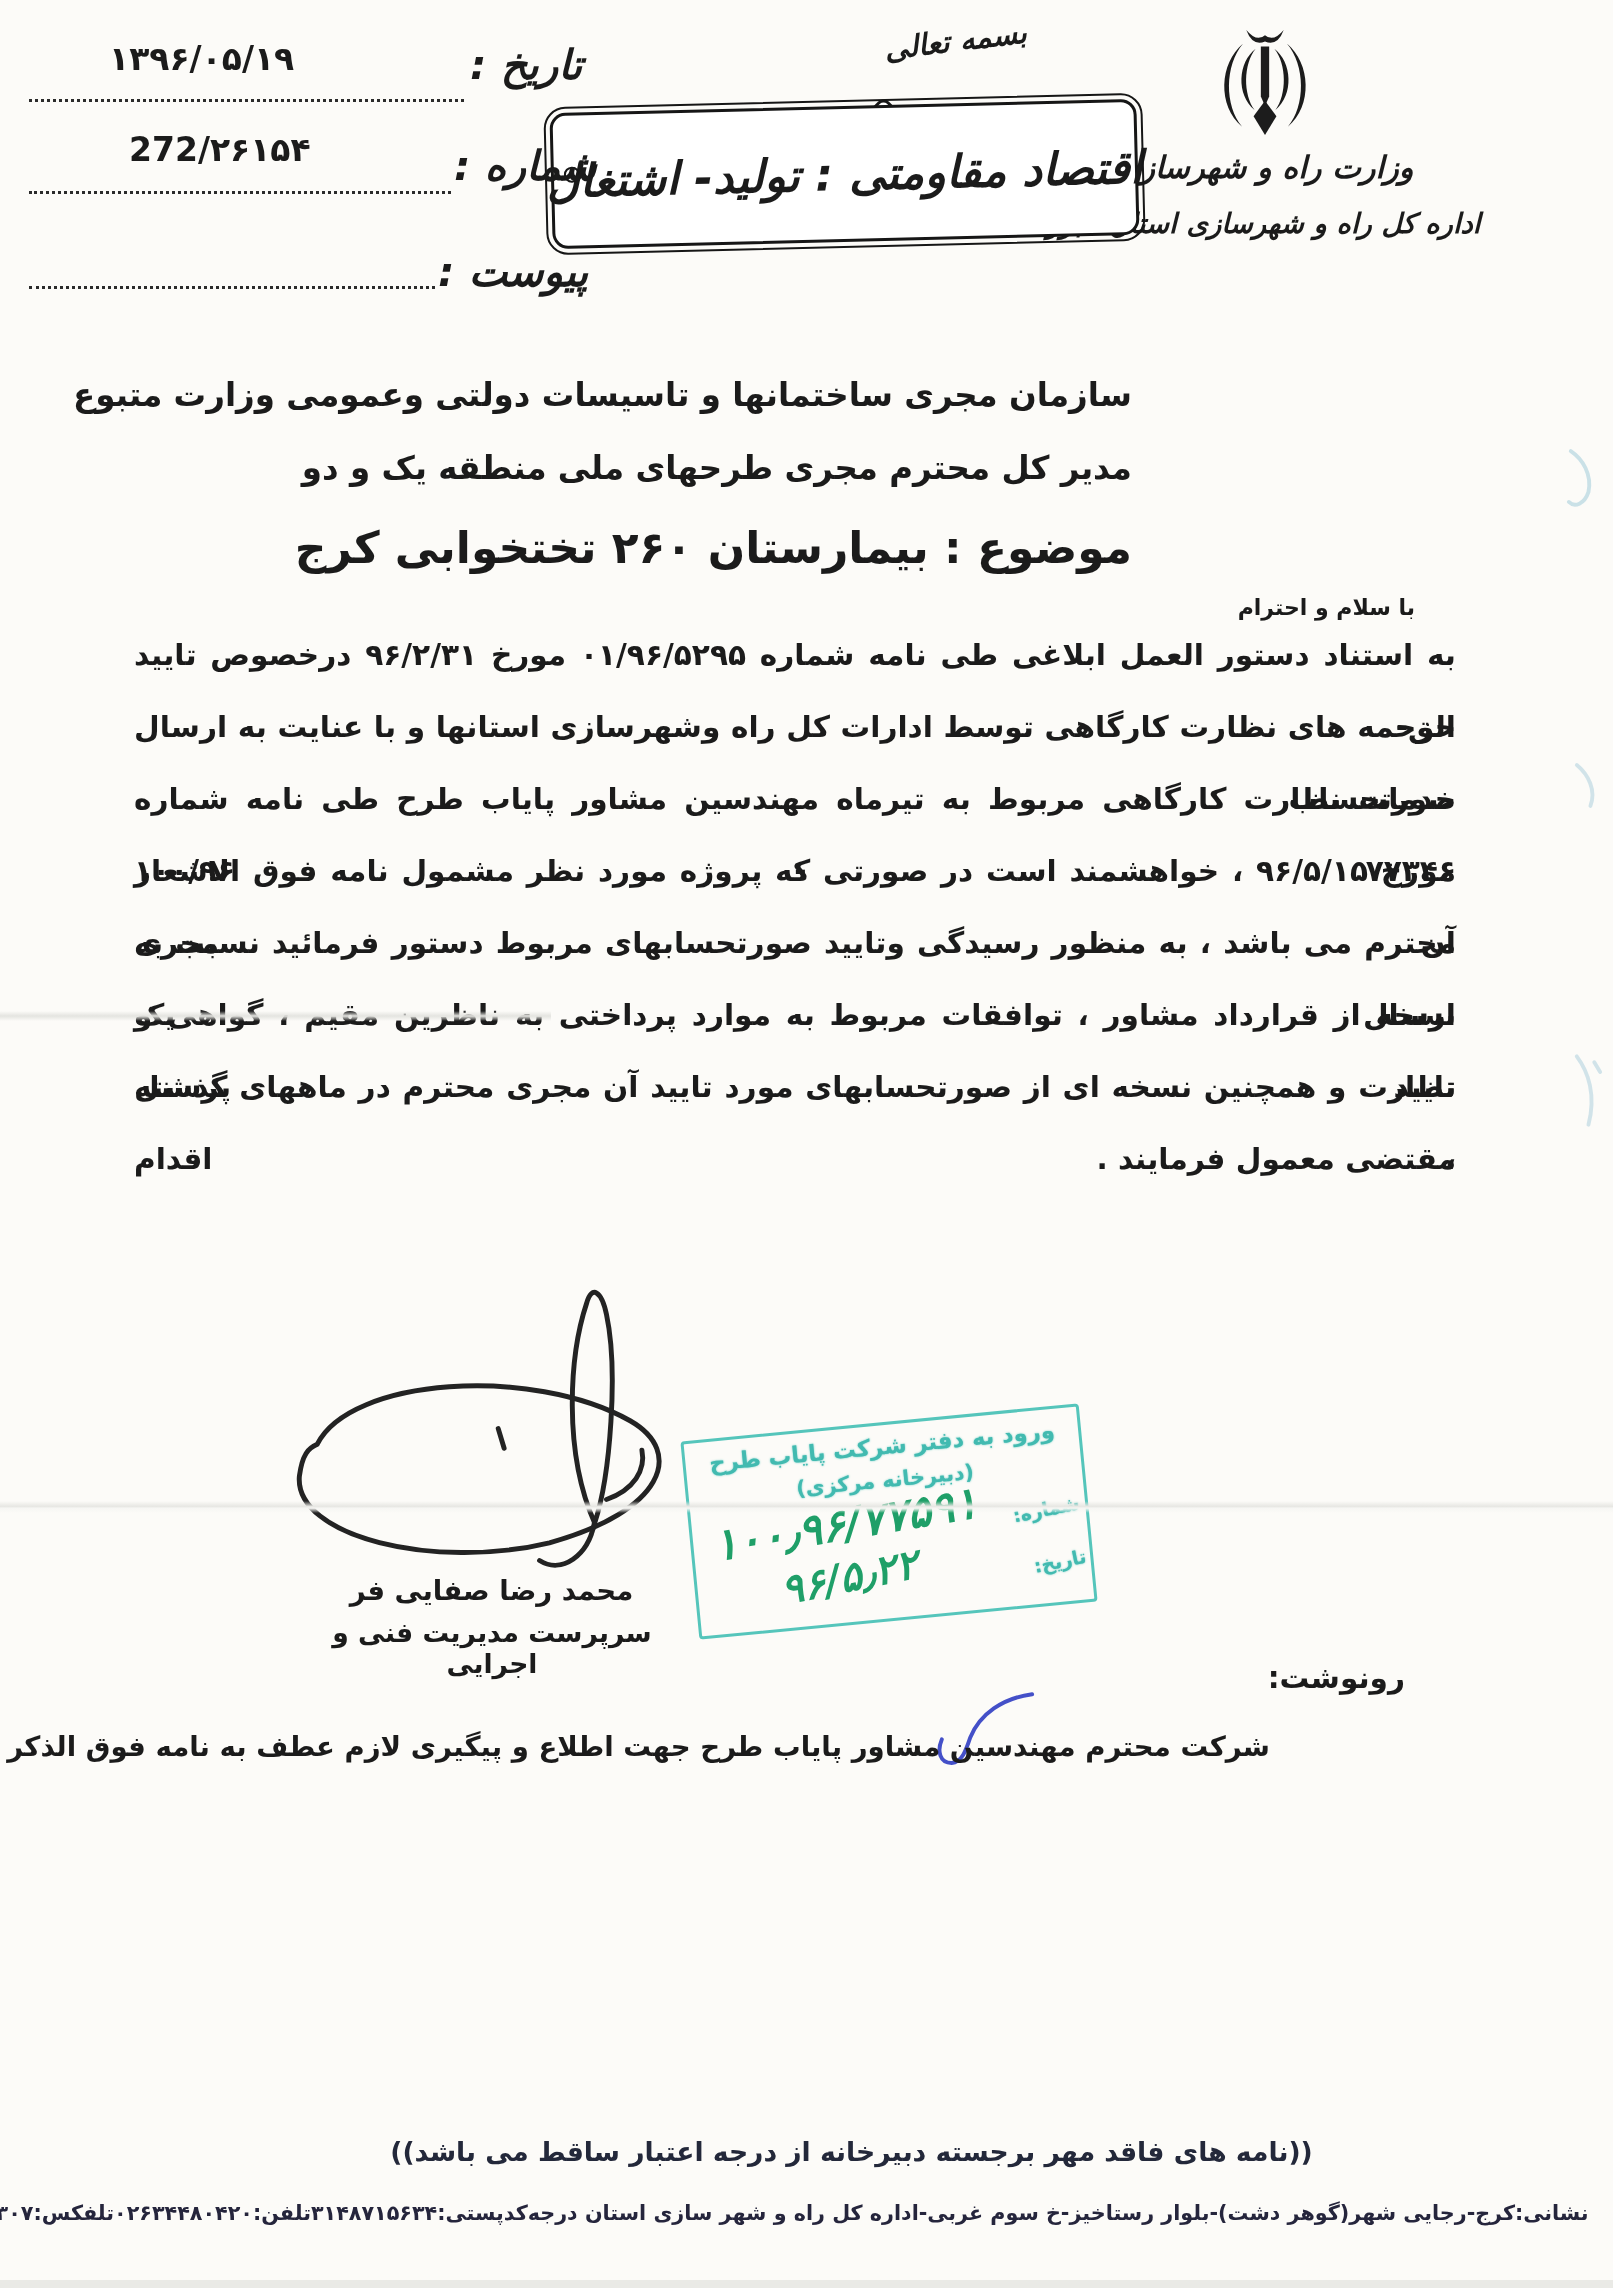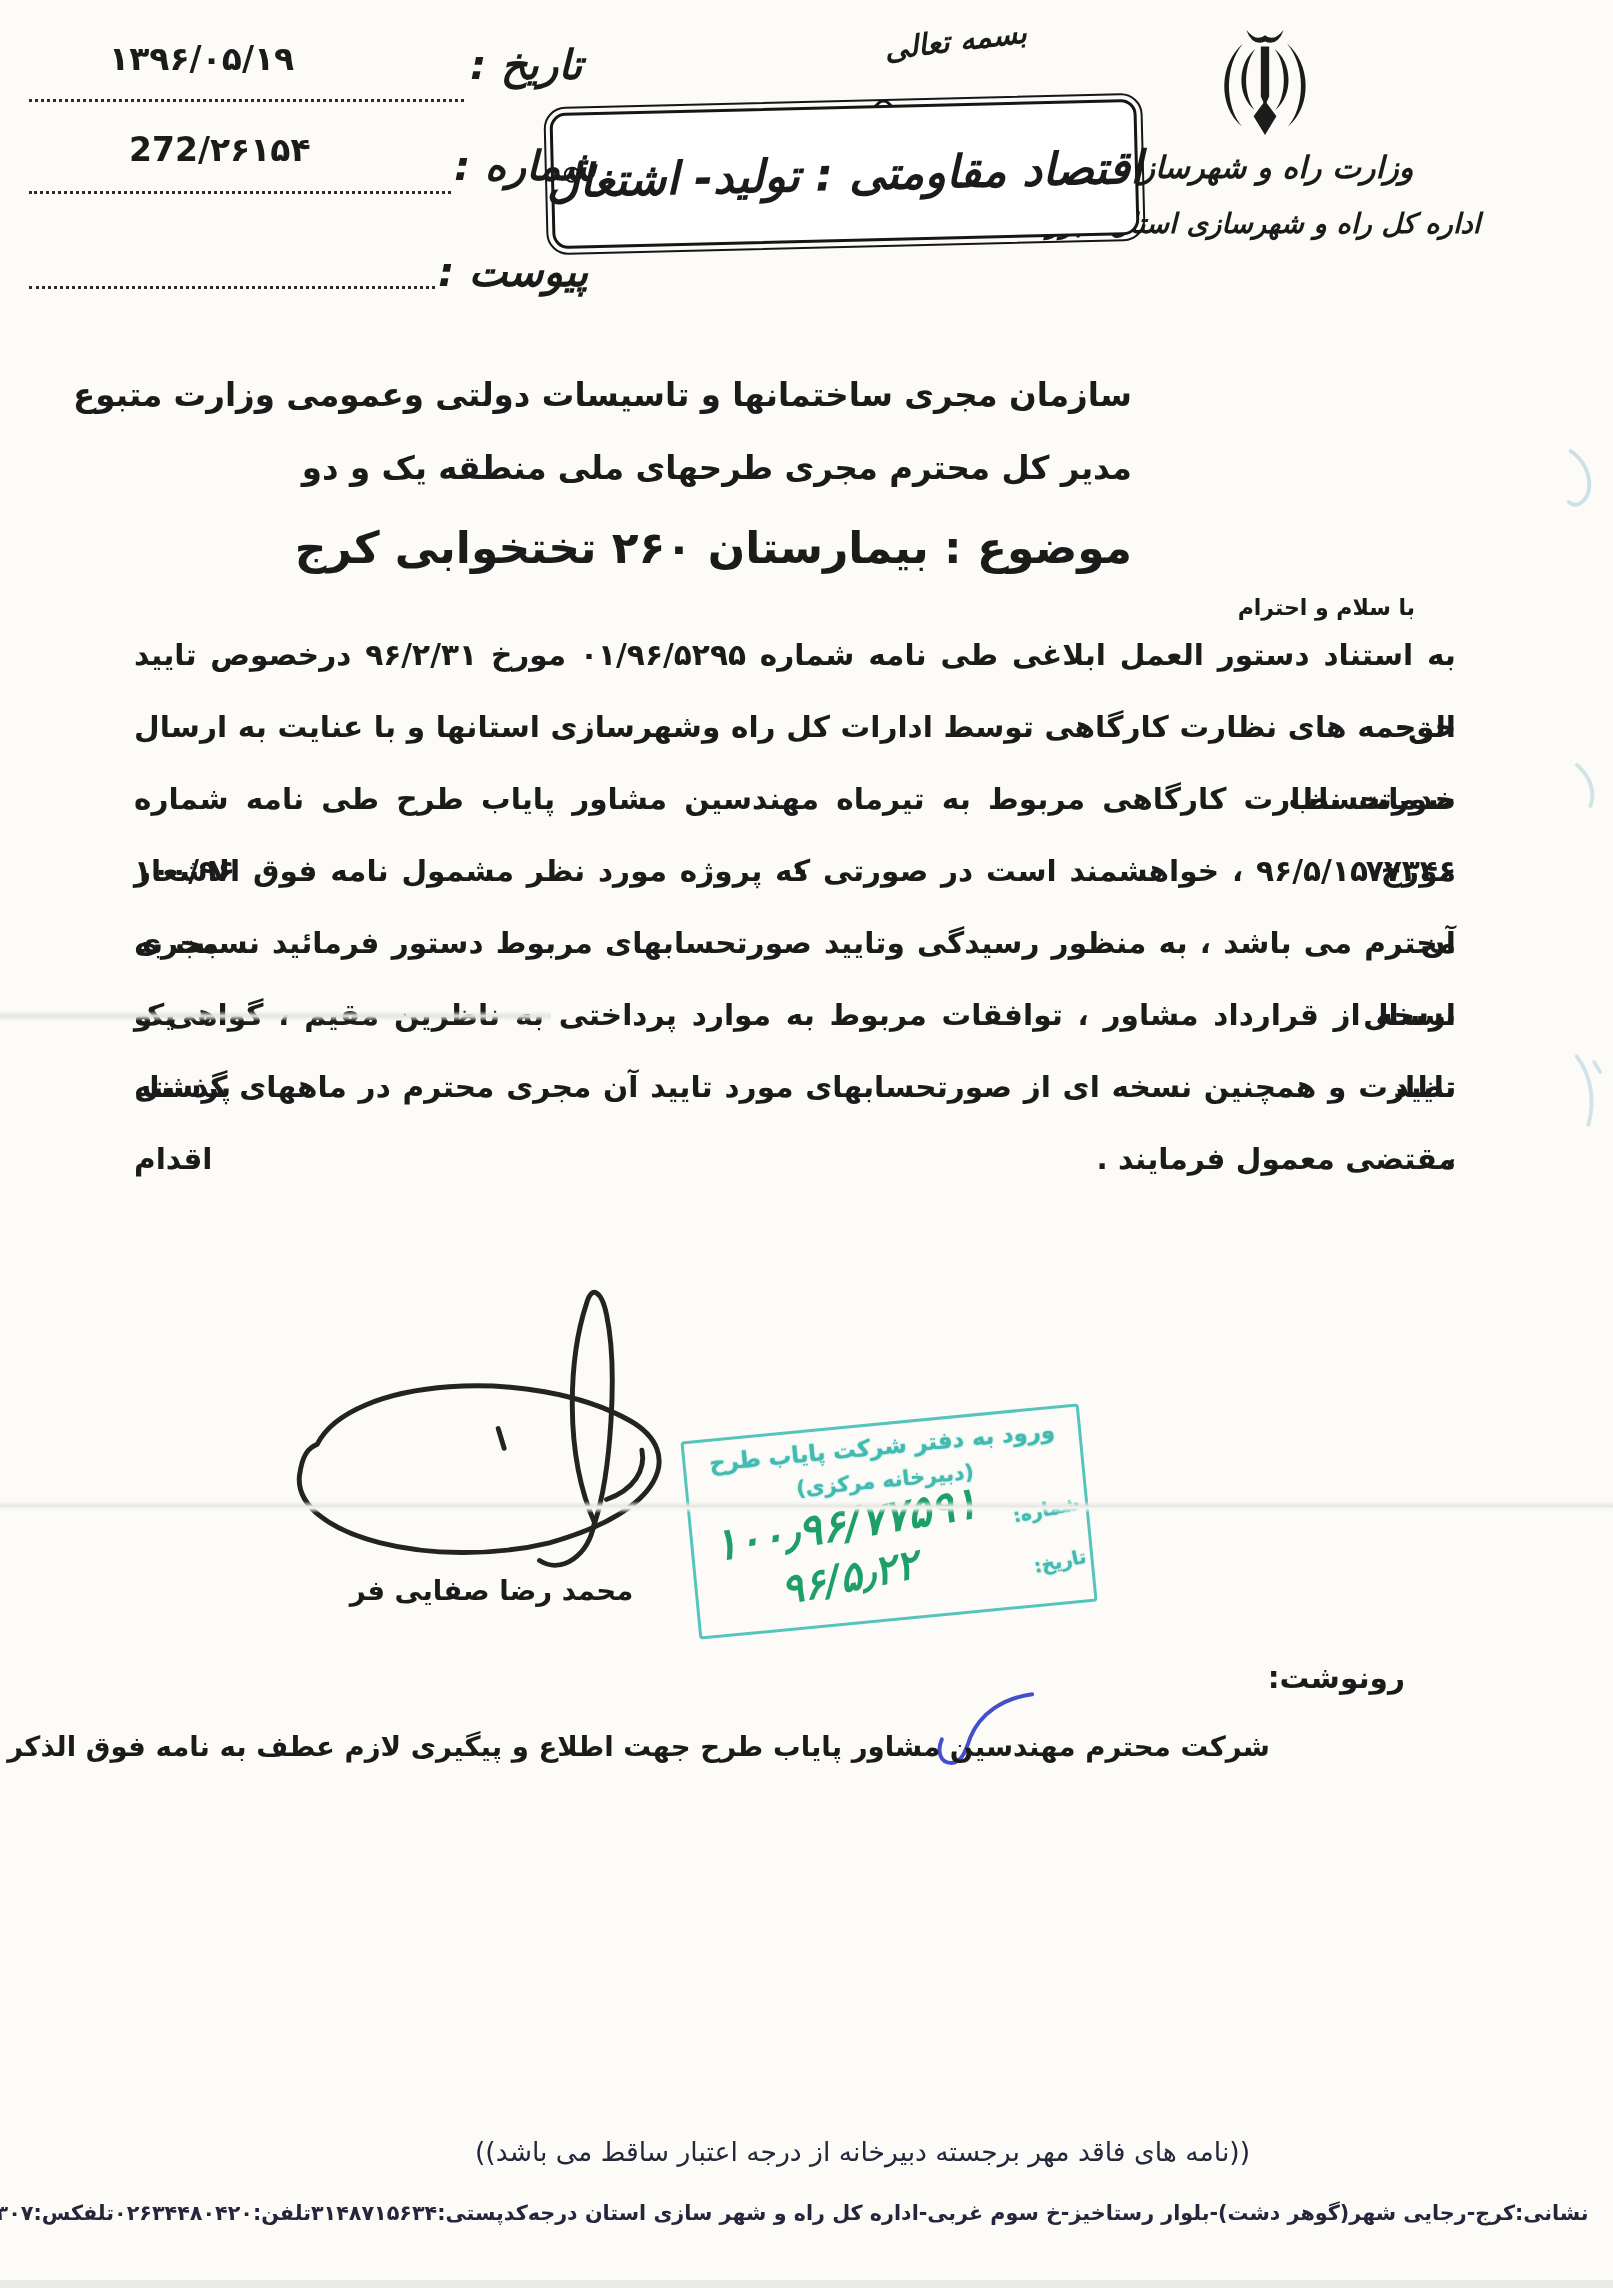--- a/index.html
+++ b/index.html
@@ -64,22 +64,22 @@
   .stamp-lbl-dt{right:3.9px;top:142px;}
   .stamp-ink{font-weight:800;color:#1f9f68;direction:ltr;white-space:nowrap;
     font-family:"DejaVu Serif",serif;font-style:italic;}
   .ink-no{left:19.7px;top:69px;font-size:44px;transform:rotate(-4deg);}
   .ink-dt{left:83px;top:124px;font-size:41px;transform:rotate(-6deg);}
   
   .cc-label{right:208px;top:1661px;font-size:29.6px;font-weight:800;}
   .cc-item{right:343px;top:1730px;font-size:27.6px;font-weight:700;white-space:nowrap;}
   .check-svg{left:931px;top:1686px;}
   
-  .footer-notice{left:356px;top:2136px;width:1015px;text-align:center;
-    font-size:26.6px;font-weight:400;color:#23283a;}
+  .footer-notice{left:345px;top:2136px;width:1015px;text-align:center;
+    font-size:26.6px;font-weight:700;color:#23283a;}
   .footer-line{left:23.6px;top:2201px;width:1566px;display:flex;flex-direction:row;
     justify-content:space-between;align-items:baseline;
     font-size:20.7px;font-weight:800;color:#25253c;white-space:nowrap;}
   
   .crease1{left:0;top:1011px;width:552px;height:9.9px;
     background:linear-gradient(180deg,rgba(0,0,0,0) 0%,#e4e4e0 50%,rgba(0,0,0,0) 100%);}
   .crease2{left:0;top:1501px;width:1614px;height:11.8px;
     background:linear-gradient(180deg,rgba(0,0,0,0) 0%,#e7e7e3 45%,#f6f6f3 60%,rgba(0,0,0,0) 100%);}
   .bottom-edge{left:0;top:2280px;width:1614px;height:7.9px;background:#eaeae6;}
   .ghost{opacity:.45;}
@@ -142,20 +142,21 @@
   <svg class="abs sig-svg" width="561" height="325" viewBox="0 0 570 330" aria-hidden="true">
     <g fill="none" stroke="#232323" stroke-width="5" stroke-linecap="round">
       <path d="M392 30 C374 84 368 182 400 254 C416 206 424 98 412 42 C407 18 397 12 392 30"></path>
       <path d="M118 174 C152 106 336 94 436 150 C492 182 470 242 354 274 C238 302 94 268 100 206 C103 184 109 178 118 174"></path>
       <path d="M400 252 C394 288 366 306 344 292"></path>
       <path d="M302 158 l6 20"></path>
       <path d="M412 230 C440 220 452 200 448 180"></path>
     </g>
   </svg>
   <div class="abs sig-name">محمد رضا صفایی فر</div>
+  <div class="abs sig-title">سرپرست مدیریت فنی و اجرایی</div>
 
   <div class="abs stamp">
     <div class="abs stamp-title blur">ورود به دفتر شرکت پایاب طرح</div>
     <div class="abs stamp-sub blur">(دبیرخانه مرکزی)</div>
     <div class="abs stamp-lbl stamp-lbl-no blur">شماره:</div>
     <div class="abs stamp-lbl stamp-lbl-dt blur">تاریخ:</div>
     <div class="abs stamp-ink ink-no">۱۰۰٫۹۶/۷۷۵۹۱</div>
     <div class="abs stamp-ink ink-dt">۹۶/۵٫۲۲</div>
   </div>
 

